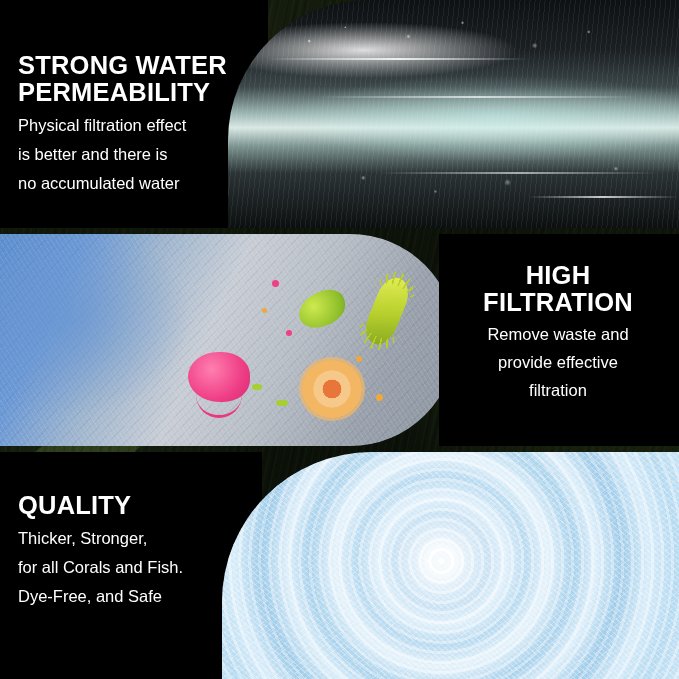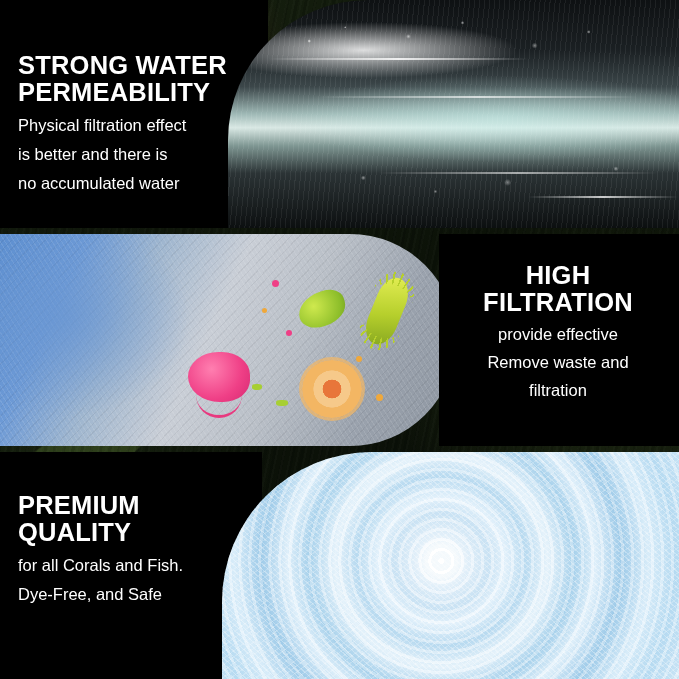--- a/index.html
+++ b/index.html
@@ -170,30 +170,30 @@
       <div class="dot" style="left:252px;top:150px;width:10px;height:6px;background:#a7cf33;border-radius:40%;"></div>
       <div class="dot" style="left:276px;top:166px;width:12px;height:6px;background:#a7cf33;border-radius:40%;"></div>
       <div class="dot" style="left:376px;top:160px;width:7px;height:7px;background:#f0a83a;"></div>
     </div>
     <div class="panelTextBlock b2-text"></div>
   </div>
 
   <div class="copy c2 right-align">
     <div class="head">HIGH</div>
     <div class="head">FILTRATION</div>
+    <div class="sub">Remove waste and</div>
     <div class="sub">provide effective</div>
-    <div class="sub">Remove waste and</div>
     <div class="sub">filtration</div>
   </div>
 
   <div class="band band3">
     <div class="panelTextBlock b3-text"></div>
     <div class="photo b3-photo"></div>
   </div>
 
   <div class="copy c3">
-    <div class="head">PREMIUM</div>
     <div class="head">QUALITY</div>
+    <div class="sub">Thicker, Stronger,</div>
     <div class="sub">for all Corals and Fish.</div>
     <div class="sub">Dye-Free, and Safe</div>
   </div>
 
 </div>
 
 </body></html>

